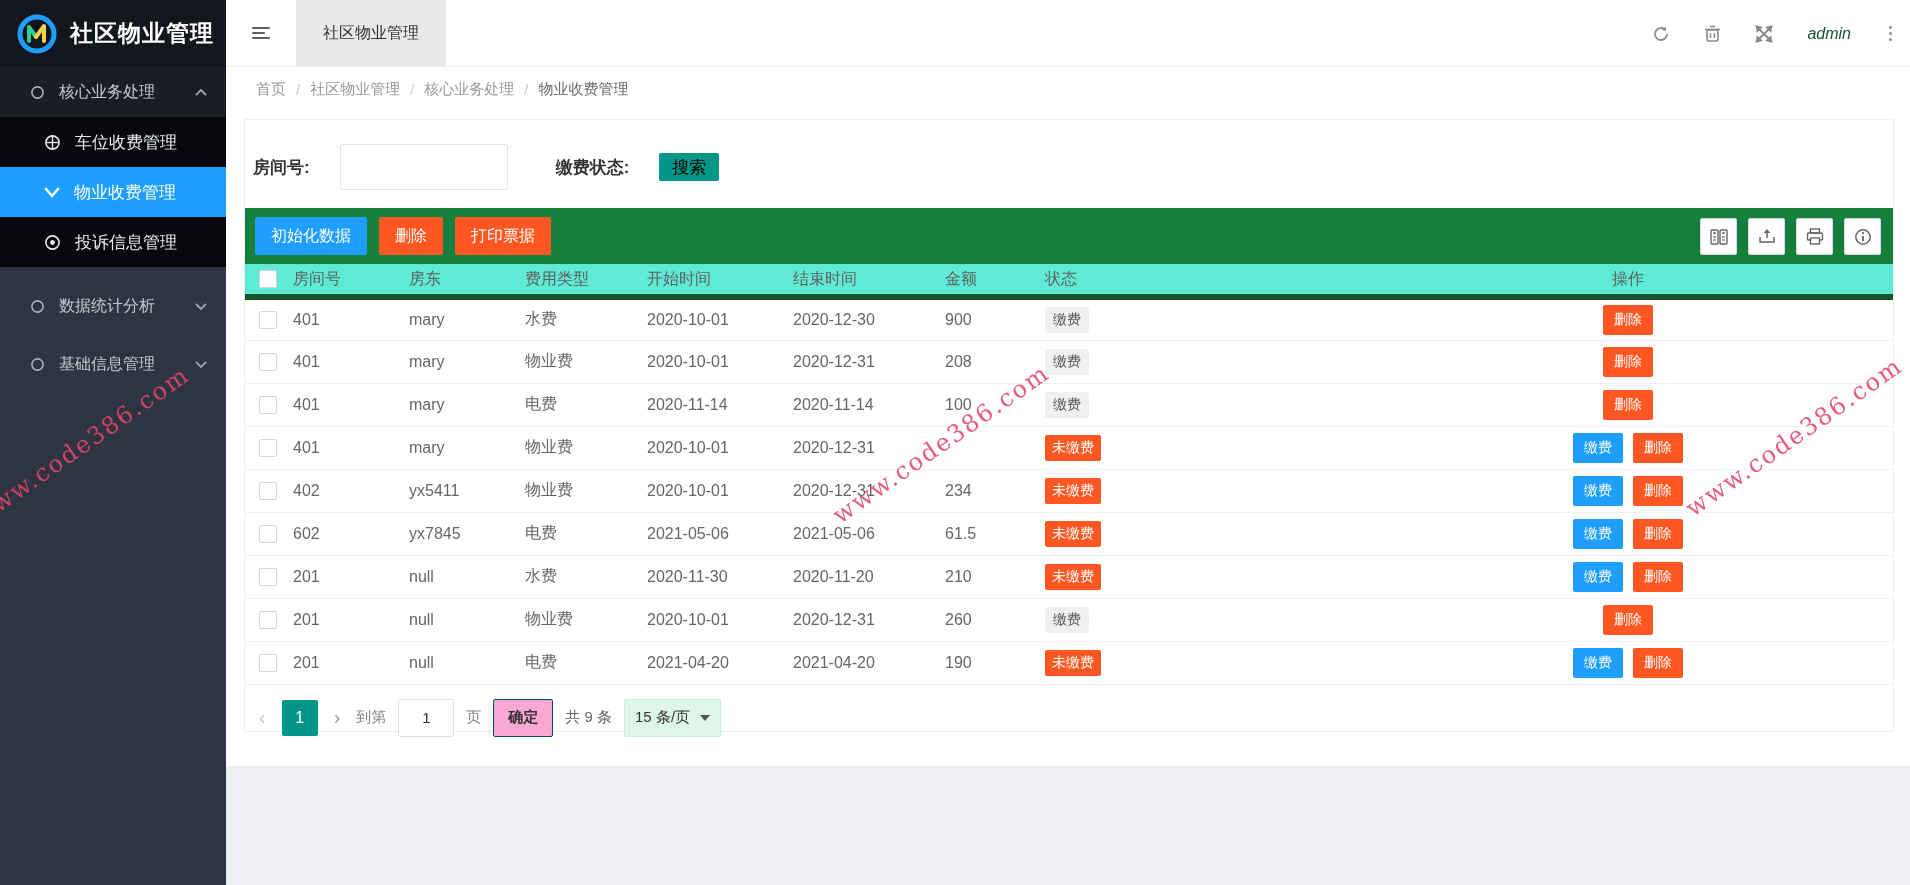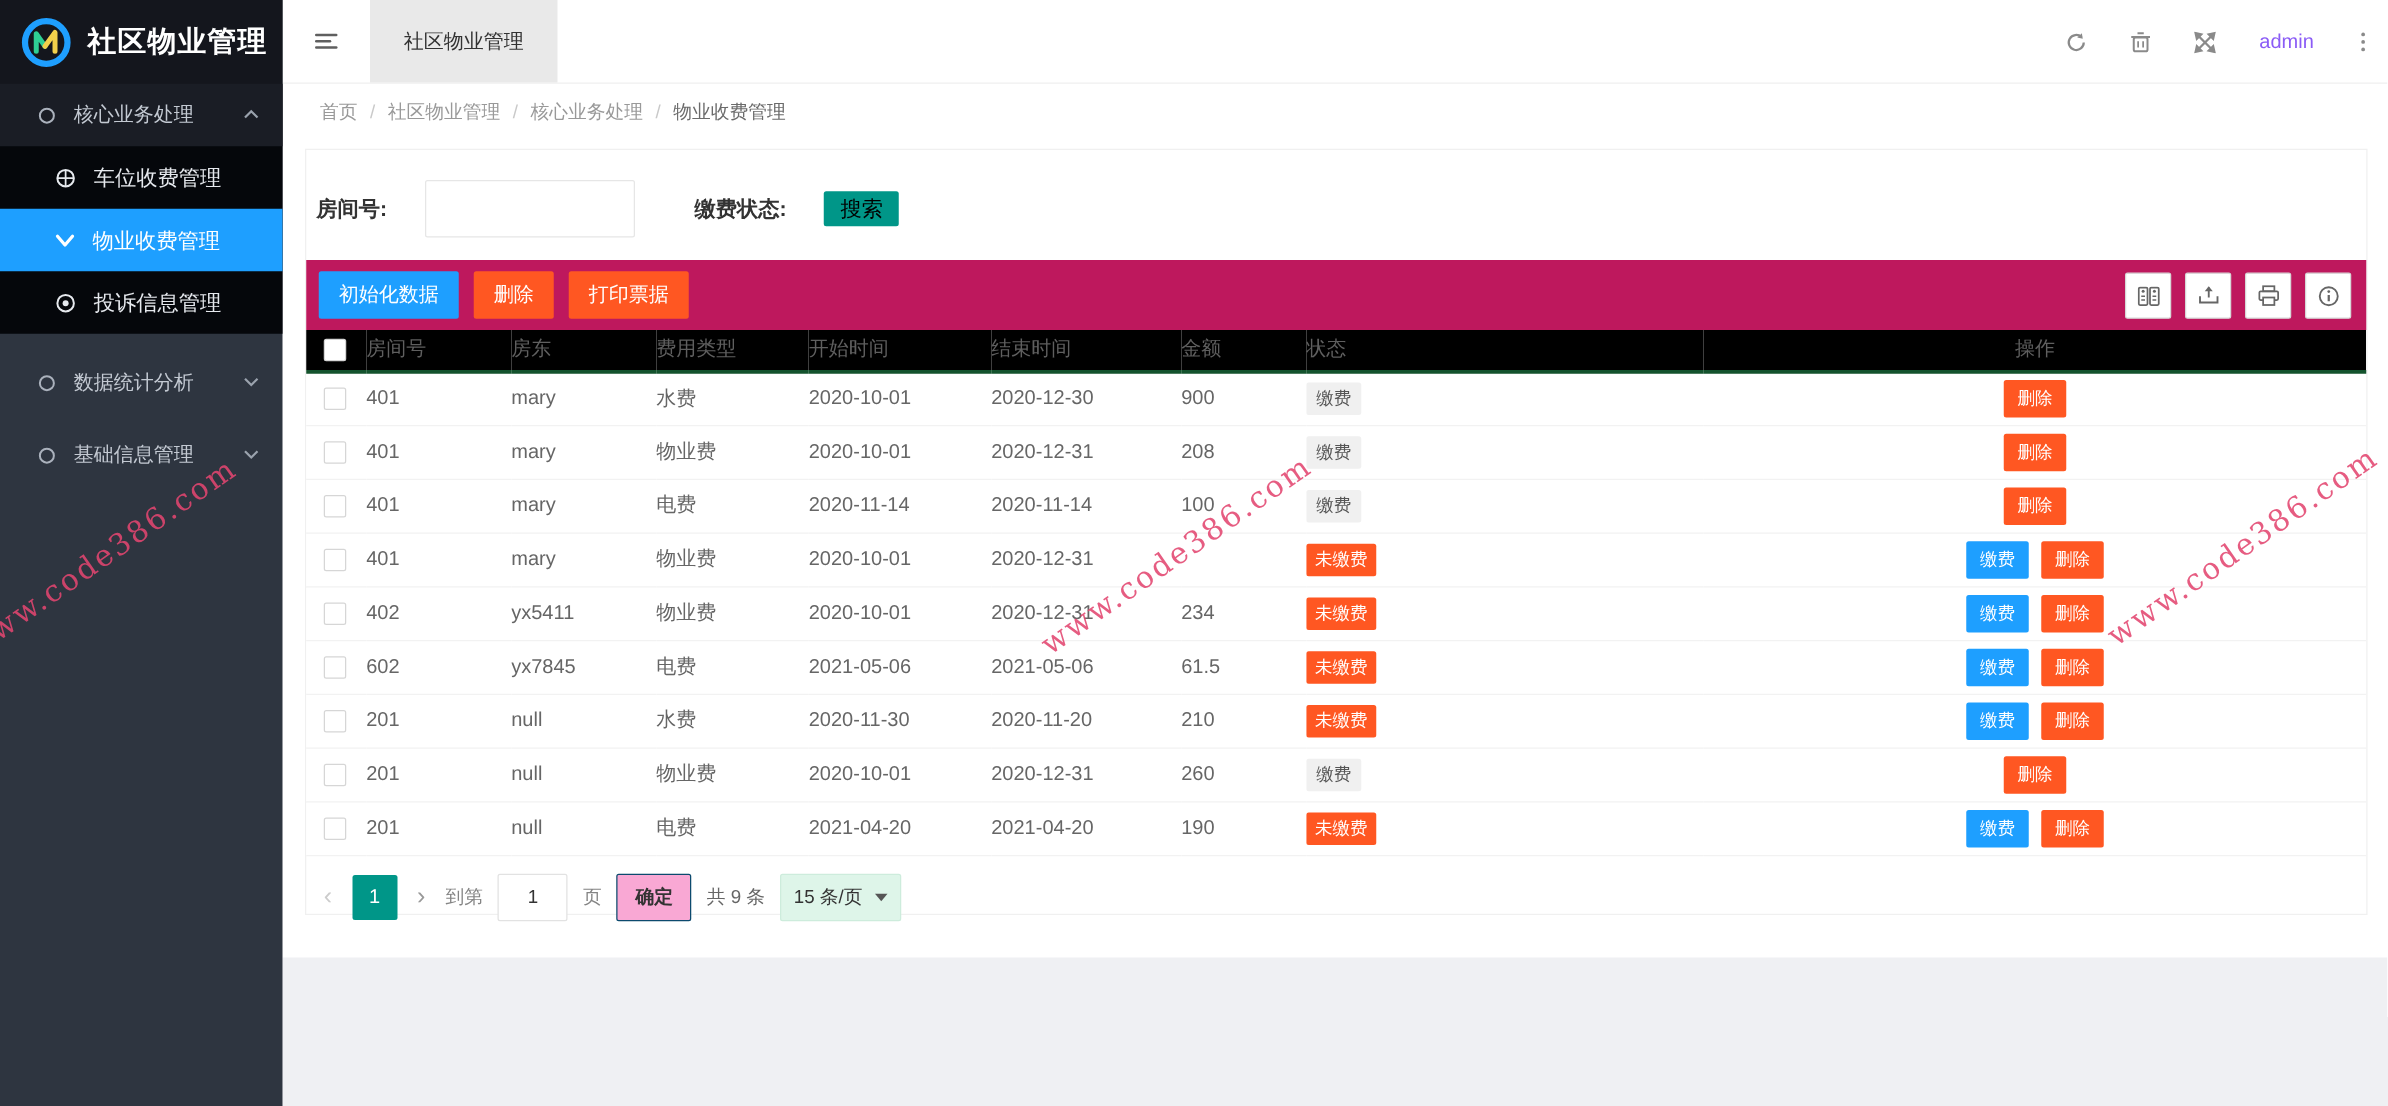--- a/index.html
+++ b/index.html
@@ -28,21 +28,21 @@
   .topbar { height:67px; background:#fff; border-bottom:1px solid #f0f0f0; display:flex; align-items:stretch; position:relative; }
   .hamburger { width:70px; display:flex; align-items:center; justify-content:center; cursor:pointer; }
   .hamburger .bars span { display:block; height:2px; background:#5f5f5f; margin:3px 0; border-radius:1px; }
   .hamburger .bars span:nth-child(1){ width:18px; }
   .hamburger .bars span:nth-child(2){ width:13px; }
   .hamburger .bars span:nth-child(3){ width:18px; }
   .tab-active { width:150px; background:#e9e9e9; display:flex; align-items:center; justify-content:center;
                 color:#333; font-size:16px; cursor:pointer; }
   .topbar-right { position:absolute; right:14px; top:0; height:67px; display:flex; align-items:center; gap:34px; }
   .tb-icon { cursor:pointer; display:flex; align-items:center; }
-  .username { color:#8b5cf6; font-size:16px; cursor:pointer; }
+  .username { color:#14532d; font-size:16px; cursor:pointer;font-style:italic; }
   .kebab { display:flex; flex-direction:column; gap:3px; cursor:pointer; padding:4px; }
   .kebab i { width:3px; height:3px; border-radius:50%; background:#8a8a8a; }
 
   .breadcrumb { height:44px; display:flex; align-items:center; padding-left:30px; font-size:15px; color:#999; }
   .breadcrumb .crumb { cursor:pointer; }
   .breadcrumb .sep { margin:0 10px; color:#c9c9c9; }
   .breadcrumb .crumb:last-child { color:#6b6b6b; }
 
   .content { flex:1; position:relative; background:#fff; }
   .content-gray-footer { position:absolute; left:0; right:0; top:655px; bottom:0; background:#eff0f3; }
@@ -58,32 +58,32 @@
   .f-select { width:196px; height:46px; border:1px solid #e6e6e6; border-radius:2px; display:flex;
               align-items:center; padding:0 12px; color:#a0a0a0; font-size:16px; position:relative;
               cursor:pointer; margin-right:16px; background:#fff; }
   .f-select .caret { position:absolute; right:12px; top:18px; width:0; height:0;
                      border-left:6px solid transparent; border-right:6px solid transparent;
                      border-top:7px solid #c2c2c2; }
   .btn-search { width:60px; height:28px; background:#009688; color:#000000; border:none; border-radius:2px;
                 font-size:17px; cursor:pointer; }
 
   
-  .toolbar-row { background:#be185d; padding:9px 10px; display:flex; align-items:flex-end; position:relative; }
+  .toolbar-row { background:#15803d; padding:9px 10px; display:flex; align-items:flex-end; position:relative; }
   .btn { border:none; border-radius:2px; color:#fff; font-size:16px; height:38px; padding:0 16px;
          margin-right:12px; cursor:pointer; }
   .btn-blue { background:#1E9FFF; }
   .btn-red  { background:#FF5722; }
   .table-tools { position:absolute; right:12px; top:10px; display:flex; gap:11px; }
   .tool-sq { width:37px; height:37px; border:1px solid #d7d7d7; background:#fff; border-radius:2px;
              display:flex; align-items:center; justify-content:center; cursor:pointer; }
 
   
   table { border-collapse:collapse; table-layout:fixed; width:1648px; font-size:16px; }
-  thead td { background:#000000; height:33px; color:#5f5f5f; border-bottom:3px solid #14532d; }
+  thead td { background:#5eead4; height:33px; color:#5f5f5f; border-bottom:6px solid #14532d; }
   tbody td { height:43px; color:#666; border-bottom:1px solid #f2f2f2; background:#fff; }
   td { padding:0; overflow:hidden; white-space:nowrap; }
   .cb { width:18px; height:18px; border:1px solid #d6d6d6; border-radius:2px; background:#fff;
         margin-left:14px; cursor:pointer; }
   .col-action-cell { text-align:center; }
   .badge-paid { display:inline-block; background:#f0f0f0; color:#555; font-size:14px;
                 padding:4px 8px; border-radius:2px; }
   .badge-unpaid { display:inline-block; background:#FF5722; color:#fff; font-size:14px;
                   padding:4px 7px; border-radius:2px; }
   .row-btn { border:none; border-radius:2px; color:#fff; font-size:14px; padding:6px 11px;

